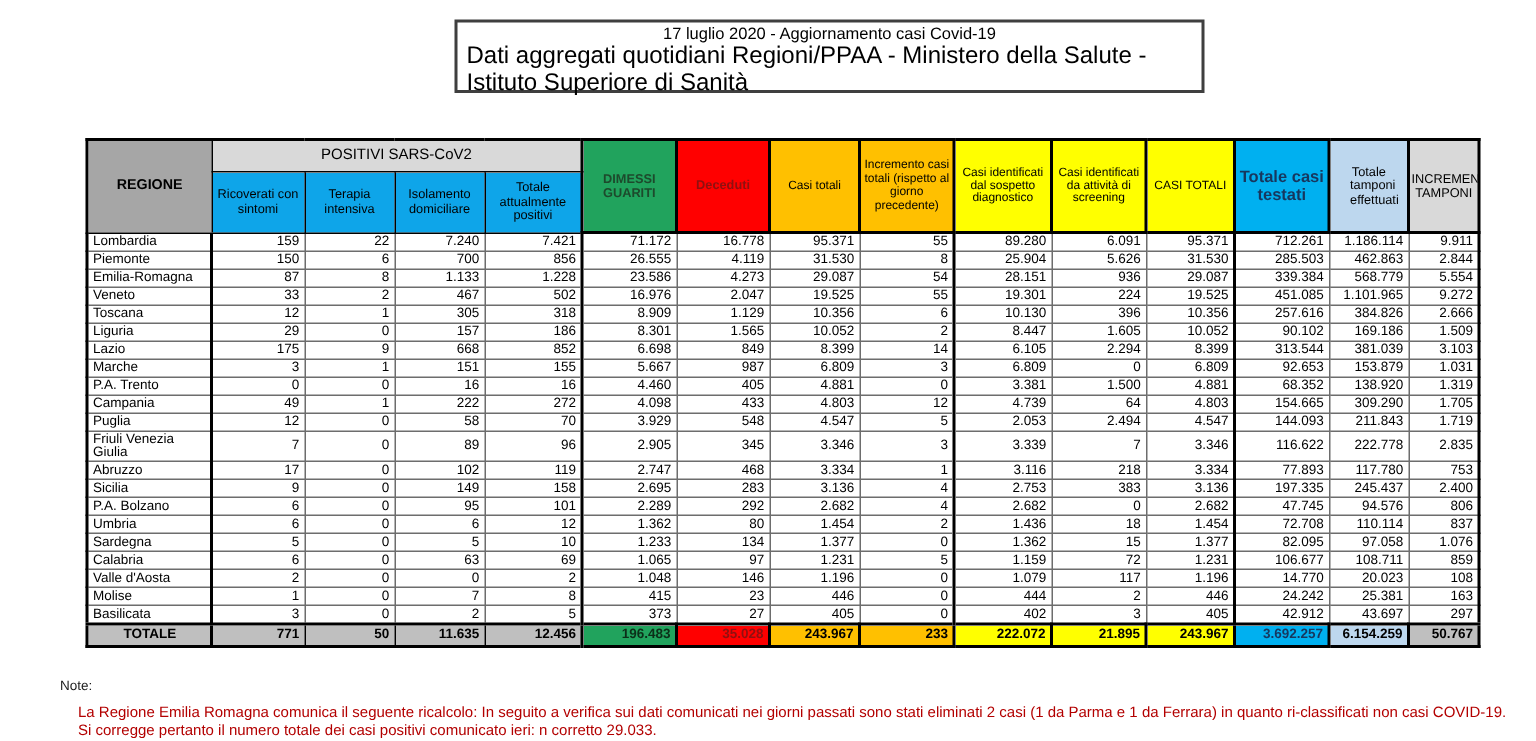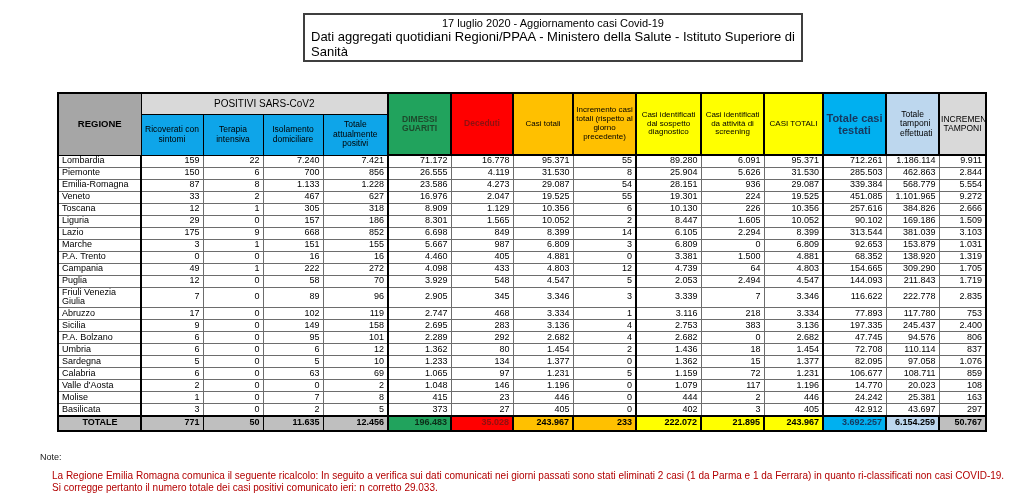--- a/index.html
+++ b/index.html
@@ -8,21 +8,21 @@
   .page { position: relative; width: 1024px; height: 494px; background: #fff; overflow: hidden; }
 
   
   .title-box {
     position: absolute; left: 303px; top: 13px; width: 500px; height: 49px;
     border: 2px solid #3f3f3f;
     display: flex; flex-direction: column; justify-content: space-evenly; align-items: center;
     padding: 2px 6px;
   }
   .title-line1 { font-size: 11px; font-weight: 400; }
-  .title-line2 { font-size: 13px; font-weight: 400; }
+  .title-line2 { font-size: 16px; font-weight: 400; }
 
   
   table.covid {
     position: absolute; left: 57px; top: 92px;
     border-collapse: collapse; table-layout: fixed; width: 928px;
     border: 2px solid #000;
     font-size: 9px;
   }
   table.covid th, table.covid td {
     border: 1px solid #6d6d6d;
@@ -161,21 +161,21 @@
           <td class="num thick-right">29.087</td>
           <td class="num">339.384</td>
           <td class="num">568.779</td>
           <td class="num">5.554</td>
         </tr>
         <tr>
           <td class="region" style="border-right: 2px solid rgb(0, 0, 0);">Veneto</td>
           <td class="num">33</td>
           <td class="num">2</td>
           <td class="num">467</td>
-          <td class="num thick-right">627</td>
+          <td class="num thick-right">502</td>
           <td class="num">16.976</td>
           <td class="num">2.047</td>
           <td class="num">19.525</td>
           <td class="num thick-right">55</td>
           <td class="num">19.301</td>
           <td class="num">224</td>
           <td class="num thick-right">19.525</td>
           <td class="num">451.085</td>
           <td class="num">1.101.965</td>
           <td class="num">9.272</td>
@@ -184,21 +184,21 @@
           <td class="region" style="border-right: 2px solid rgb(0, 0, 0);">Toscana</td>
           <td class="num">12</td>
           <td class="num">1</td>
           <td class="num">305</td>
           <td class="num thick-right">318</td>
           <td class="num">8.909</td>
           <td class="num">1.129</td>
           <td class="num">10.356</td>
           <td class="num thick-right">6</td>
           <td class="num">10.130</td>
-          <td class="num">226</td>
+          <td class="num">396</td>
           <td class="num thick-right">10.356</td>
           <td class="num">257.616</td>
           <td class="num">384.826</td>
           <td class="num">2.666</td>
         </tr>
         <tr>
           <td class="region" style="border-right: 2px solid rgb(0, 0, 0);">Liguria</td>
           <td class="num">29</td>
           <td class="num">0</td>
           <td class="num">157</td>

